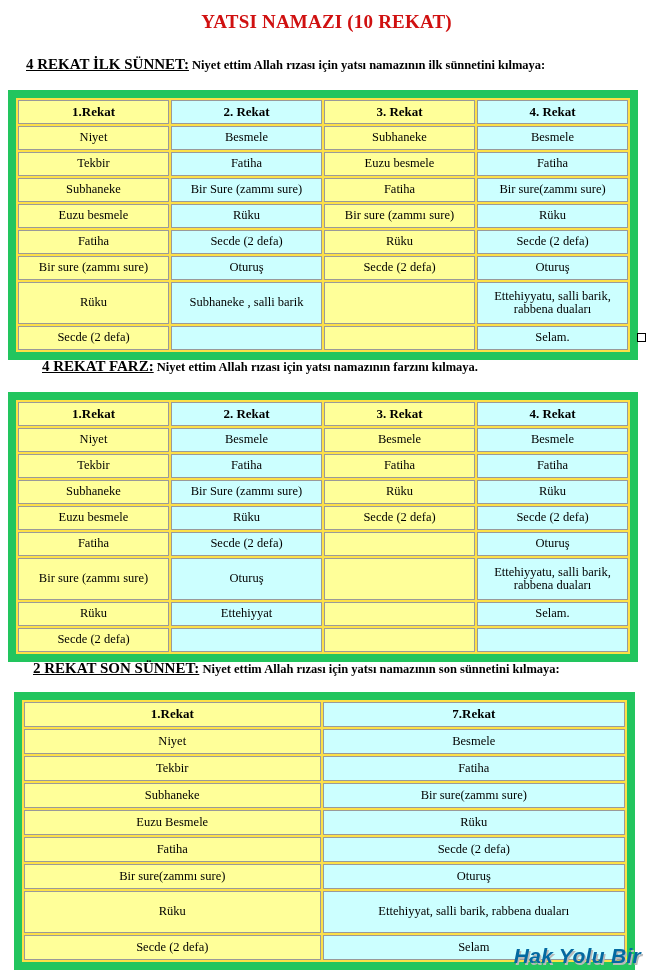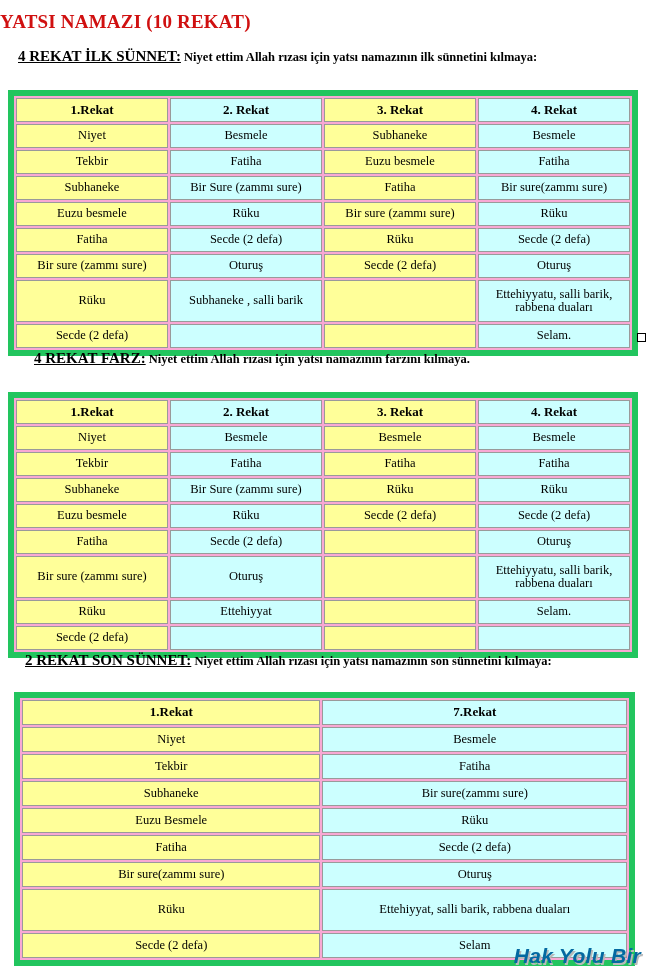--- a/index.html
+++ b/index.html
@@ -9,30 +9,31 @@
   }
   body {
     width: 653px;
     height: 975px;
     position: relative;
     font-family: "Liberation Serif", "DejaVu Serif", serif;
     overflow: hidden;
   }
 
   .page-title {
+    text-align: center;
     color: #d01010;
     font-size: 19px;
     font-weight: bold;
     letter-spacing: 0.2px;
     margin: 11px 0 0 0;
     font-family: "Liberation Serif", "DejaVu Serif", serif;
   }
 
   .section-heading {
-    margin: 0;
+    margin: 8px;
     padding: 0 0 0 18px;
     font-size: 12.5px;
     font-weight: bold;
     color: #000000;
     white-space: nowrap;
     font-family: "Liberation Serif", "DejaVu Serif", serif;
   }
   .section-heading .lead {
     font-size: 15px;
     text-decoration: underline;
@@ -40,22 +41,22 @@
   }
   .section-heading .rest {
     font-size: 12.5px;
     font-weight: bold;
   }
 
   table.rekat {
     border-collapse: separate;
     border-spacing: 2px;
     table-layout: fixed;
-    background: #f9a8d4;
-    border: 6px solid #22c55e;
+    background: #fde047;
+    border: 8px solid #22c55e;
   }
   table.rekat td {
     border: 1px solid #9a9a9a;
     text-align: center;
     vertical-align: middle;
     font-size: 12.5px;
     line-height: 1.08;
     color: #000000;
     padding: 1px 2px;
     font-family: "Liberation Serif", "DejaVu Serif", serif;

